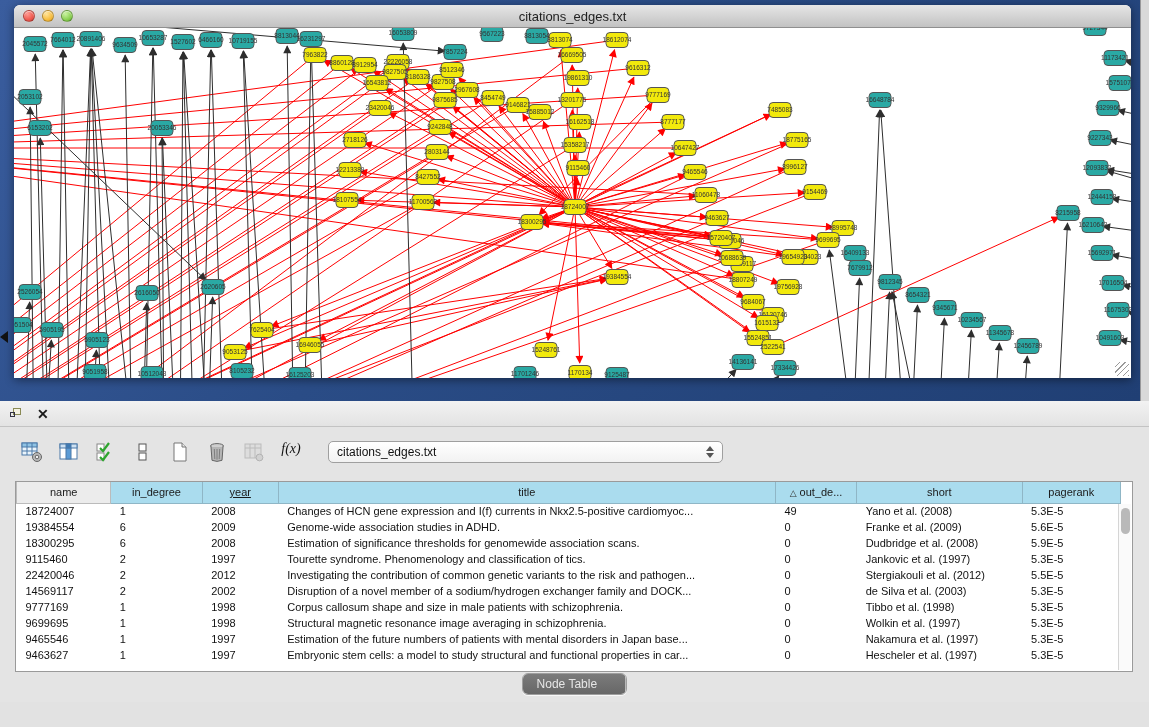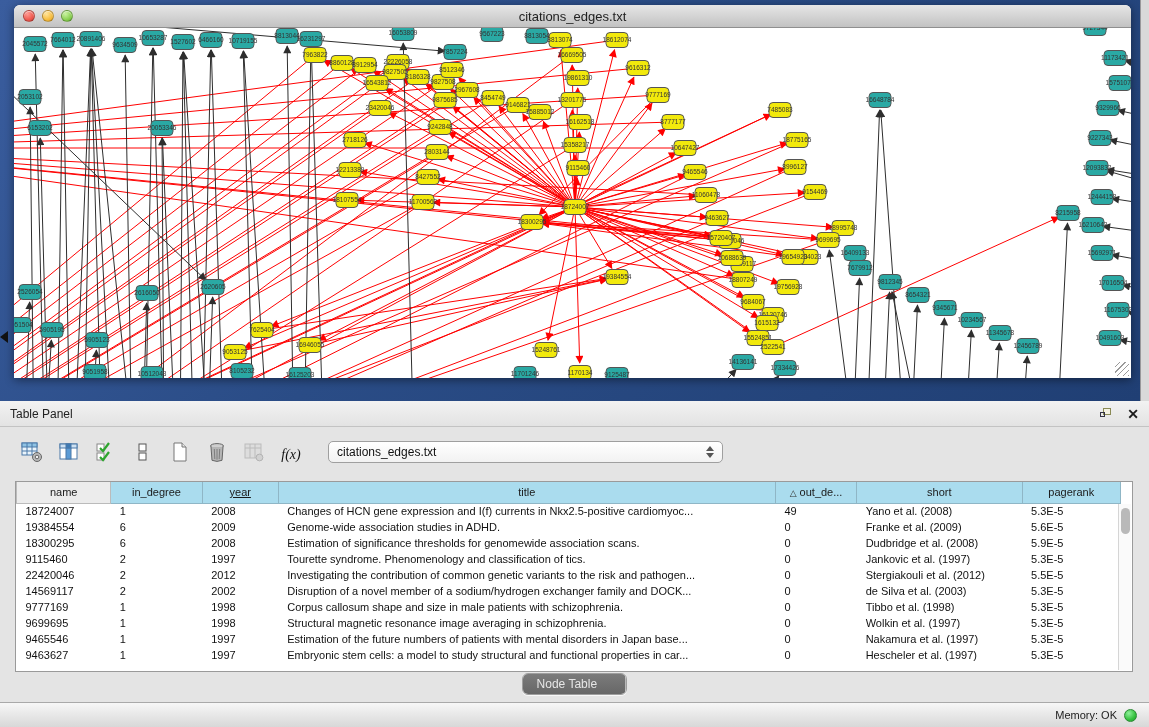--- a/index.html
+++ b/index.html
@@ -33,21 +33,21 @@
   .table-panel { position:absolute; left:0; top:401px; width:1149px; height:301px; background:#e4e4e4; }
   .panel-titlebar { height:26px; background:linear-gradient(#f2f2f2,#e3e3e3);
     border-bottom:1px solid #c3c3c3; display:flex; align-items:center; padding:0 10px; }
   .panel-titlebar .ptitle { font-size:12px; color:#222; flex:1; }
   .float-btn { width:13px; height:12px; position:relative; margin-right:14px; cursor:default; }
   .float-btn .sq1 { position:absolute; left:3px; top:0; width:8px; height:7px; border:1px solid #8a8a55; background:#f4f2e2; }
   .float-btn .sq2 { position:absolute; left:0; top:4px; width:5px; height:5px; border:1px solid #334; }
   .close-btn { font-size:14px; font-weight:bold; color:#1a1a1a; line-height:12px; cursor:default; }
 
   .toolbar { display:flex; align-items:center; gap:13px; margin:9px 0 0 20px; height:32px; }
-  .tb-icon { width:24px; height:22px; display:flex; align-items:flex-end; justify-content:center; }
+  .tb-icon { width:24px; height:22px; display:flex; align-items:flex-start; justify-content:center; }
   .dropdown { margin-left:12px; width:395px; height:22px; background:linear-gradient(#ffffff,#f2f2f2);
     border:1px solid #9f9f9f; border-radius:5px; display:flex; align-items:center; padding:0 8px;
     font-size:12px; color:#111; }
   .dropdown .dd-label { flex:1; }
   .dd-arrows { display:flex; flex-direction:column; gap:2px; }
   .dd-arrows .up { width:0;height:0;border-left:4px solid transparent;border-right:4px solid transparent;border-bottom:5px solid #555; }
   .dd-arrows .down { width:0;height:0;border-left:4px solid transparent;border-right:4px solid transparent;border-top:5px solid #555; }
 
   .table-outer { position:absolute; left:15px; top:80px; width:1118px; height:191px;
     background:#fff; border:1px solid #9a9a9a; overflow:hidden; }
@@ -511,21 +511,20 @@
           </svg>
         <div class="resize-grip"></div>
       </div>
     </div>
     <span class="collapse-arrow"></span>
   </div>
   <div class="right-strip"></div>
 
   <div class="table-panel">
     <div class="panel-titlebar">
-      <span class="ptitle">Table Panel</span>
       <span class="float-btn">
           <span class="sq1"></span>
           <span class="sq2"></span>
         </span>
       <span class="close-btn">✕</span>
     </div>
 
     <div class="toolbar">
       <span class="tb-icon">
         <svg width="22" height="22" viewBox="0 0 22 22">
@@ -710,17 +709,13 @@
 
     <div class="tabs-row">
       <div class="seg">
         <span class="tab selected">Node Table</span>
         <span class="tab">Edge Table</span>
         <span class="tab">Network Table</span>
       </div>
     </div>
   </div>
 
-  <div class="statusbar">
-    <span class="mem">Memory: OK</span>
-    <span class="mem-dot"></span>
-  </div>
 </div>
 
 </body></html>

